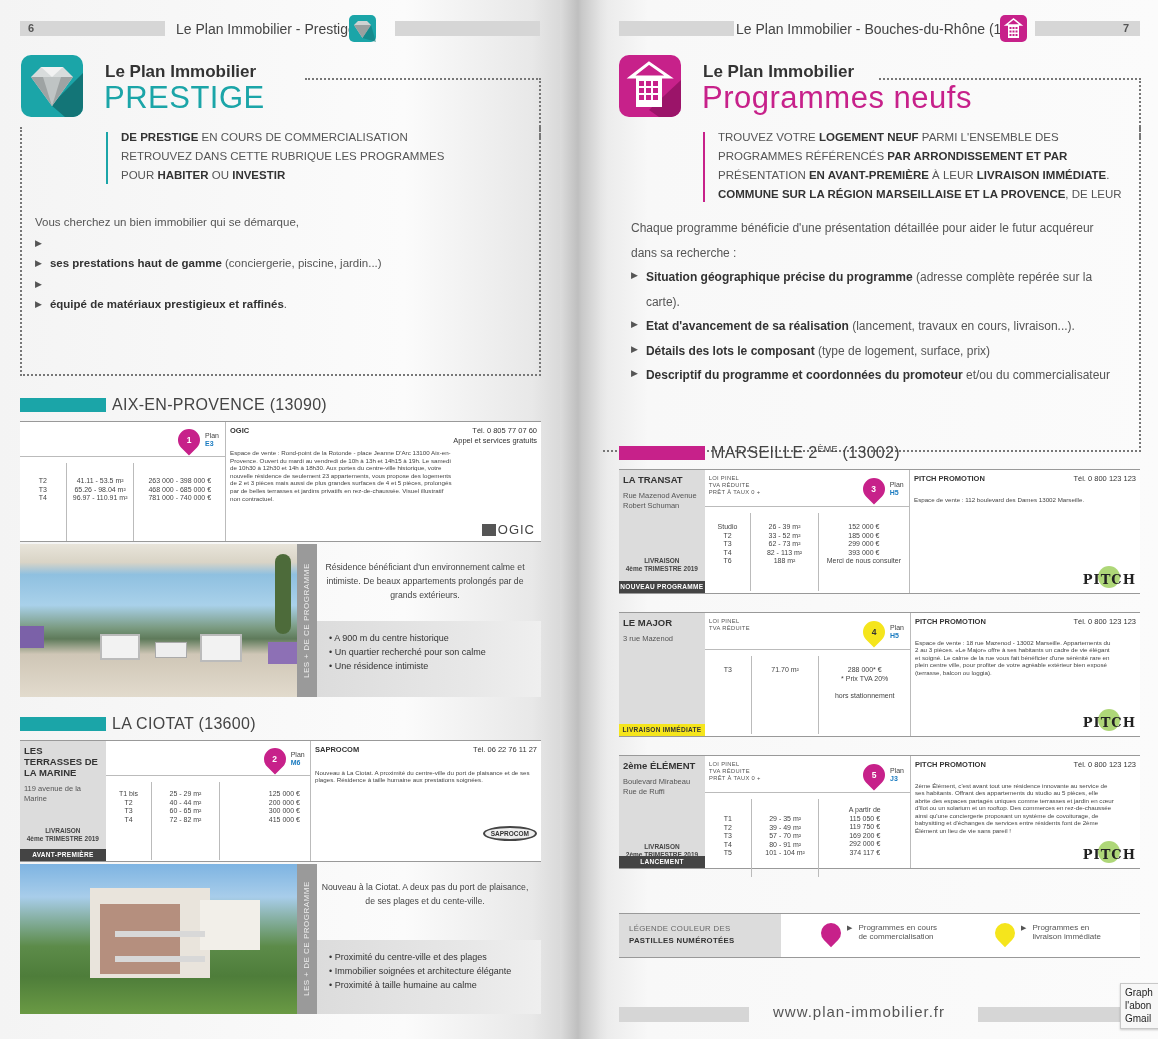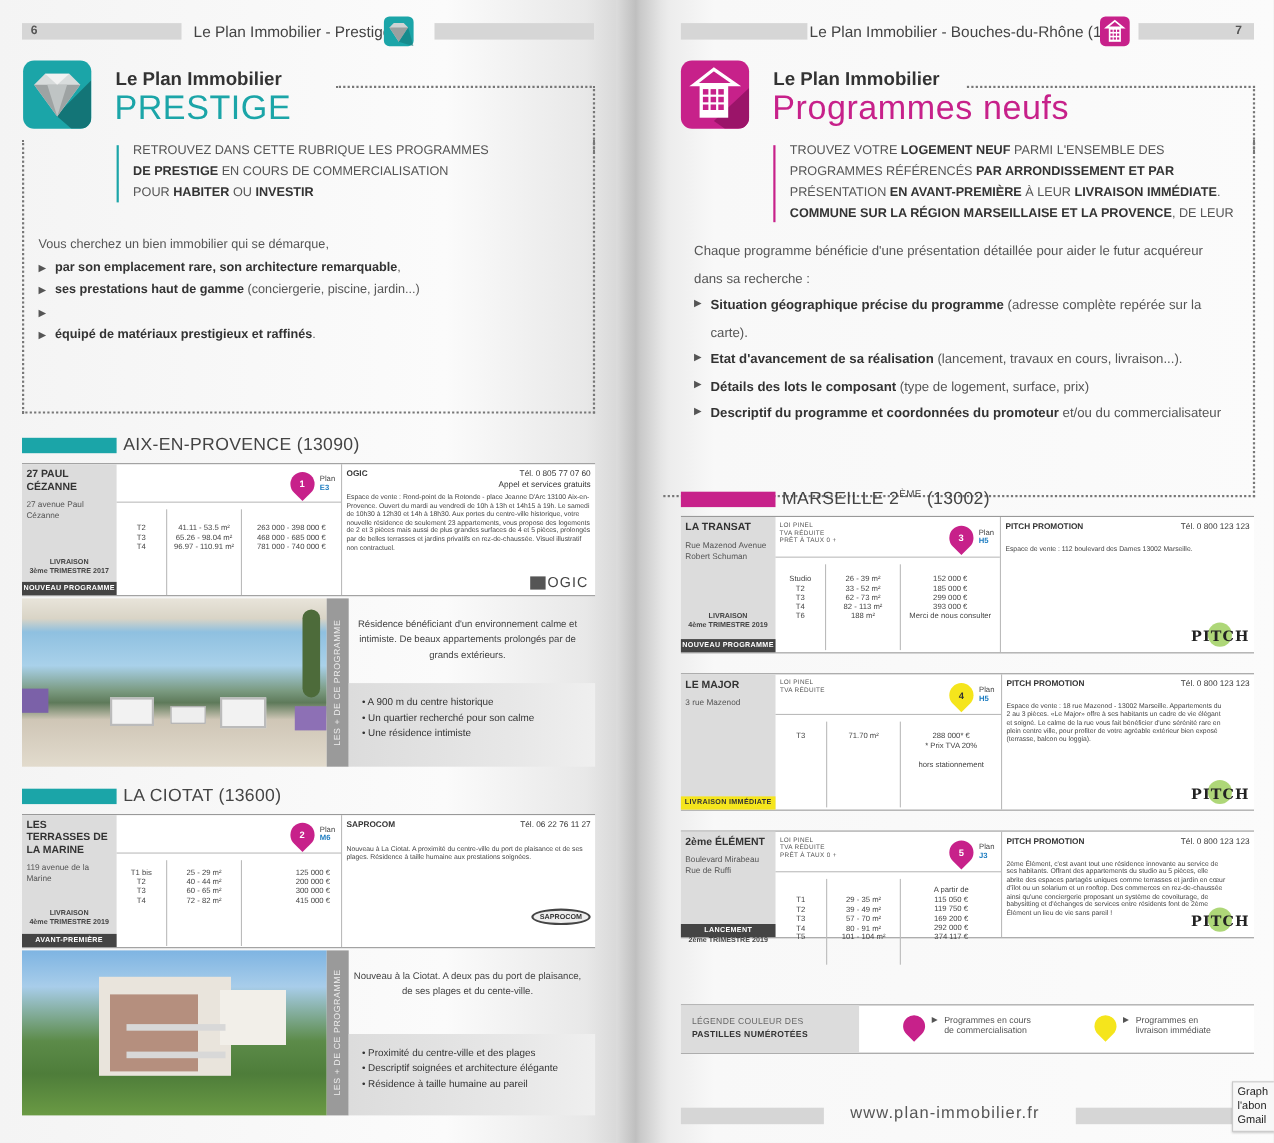--- a/index.html
+++ b/index.html
@@ -91,60 +91,50 @@
           <polygon points="20,12 31,22 42,12" fill="#f1f2f2"></polygon>
         </svg>
     </div>
     <div class="hero-sub" style="left:105px;top:62px">Le Plan Immobilier</div>
     <div class="hero-title" style="left:104px;top:80px;color:#1ba5a8">PRESTIGE</div>
     <div class="dotbox" style="left:305px;top:78px;width:236px;height:60px"></div>
     <div class="dotbox-full" style="left:20px;top:127px;width:521px;height:249px;border-top:none"></div>
 
     <div class="vline" style="left:106px;top:132px;height:52px;background:#1ba5a8"></div>
     <div class="intro" style="left:121px;top:128px" id="left-intro">
+        <div><b>DE PRESTIGE</b><span> EN COURS DE COMMERCIALISATION</span></div>
         <div><span>RETROUVEZ DANS CETTE RUBRIQUE LES PROGRAMMES</span></div>
-        <div><b>DE PRESTIGE</b><span> EN COURS DE COMMERCIALISATION</span></div>
         <div><span>POUR </span><b>HABITER</b><span> OU </span><b>INVESTIR</b></div>
       </div>
 
     <div class="body-txt" style="left:35px;top:212px;width:500px">
       <div>Vous cherchez un bien immobilier qui se démarque,</div>
       <div id="left-bullets">
           <div class="bul">
             <span class="tri">▶</span>
-            <span><b>par son emplacement rare, son architecture remarquable</b>,</span>
           </div>
           <div class="bul">
             <span class="tri">▶</span>
             <span><b>ses prestations haut de gamme</b> (conciergerie, piscine, jardin...)</span>
           </div>
           <div class="bul">
             <span class="tri">▶</span>
           </div>
           <div class="bul">
             <span class="tri">▶</span>
             <span><b>équipé de matériaux prestigieux et raffinés</b>.</span>
           </div>
         </div>
     </div>
 
     <div class="cityhdr" style="left:20px;top:396px">
       <div class="citybar teal"></div>
       <div class="cityname">AIX-EN-PROVENCE (13090)</div>
     </div>
     <div class="card" style="left:20px;top:421px;width:521px;height:121px">
-      <div class="leftcol">
-        <div class="pname">27 PAUL CÉZANNE</div>
-        <div class="paddr">27 avenue Paul Cézanne</div>
-        <div class="liv" style="top:86px">
-            <div>LIVRAISON</div>
-            <div>3ème TRIMESTRE 2017</div>
-          </div>
-        <div class="tag">NOUVEAU PROGRAMME</div>
-      </div>
       <div class="mid" style="width:206px">
         <div class="midtop" style="height:35px">
           <div class="pin" style="left:158px;top:7px;background:#c7218a"></div>
           <div class="pinnum" style="left:158px;top:7px">1</div>
           <div class="planlbl" style="left:185px;top:10px"><span>Plan</span><b>E3</b></div>
         </div>
         <div class="lots" style="top:41px;height:78px">
           <div class="c" style="width:46px;padding-top:14px" id="l0-types">
               <div>T2</div>
               <div>T3</div>
@@ -244,22 +234,22 @@
       <div style="position:absolute;left:70px;top:24px;width:120px;height:90px;background:#e9e4dc"></div>
       <div style="position:absolute;left:80px;top:40px;width:80px;height:70px;background:#b58f7e"></div>
       <div style="position:absolute;left:180px;top:36px;width:60px;height:50px;background:#f2efe9"></div>
       <div style="position:absolute;left:95px;top:67px;width:90px;height:6px;background:#d8d8d8"></div>
       <div style="position:absolute;left:95px;top:92px;width:90px;height:6px;background:#d8d8d8"></div>
     </div>
     <div class="vside" style="left:297px;top:864px;height:150px">LES + DE CE PROGRAMME</div>
     <div class="plusdesc" style="left:320px;top:880px;width:210px">Nouveau à la Ciotat. A deux pas du port de plaisance, de ses plages et du cente-ville.</div>
     <div class="plusbox" style="left:317px;top:940px;width:224px;height:74px" id="l1-pluses">
         <div>•  Proximité du centre-ville et des plages</div>
-        <div>•  Descriptif soignées et architecture élégante</div>
-        <div>•  Résidence à taille humaine au pareil</div>
+        <div>•  Immobilier soignées et architecture élégante</div>
+        <div>•  Proximité à taille humaine au calme</div>
       </div>
   </div>
 
   <div class="page right">
     <div class="topbar" style="left:40px;width:115px"></div>
     <div class="runhead" style="left:157px">Le Plan Immobilier - Bouches-du-Rhône (13)</div>
     <div class="smallicon magenta" style="left:421px;top:15px">
       <svg width="27" height="27" viewBox="0 0 27 27">
           <polygon points="6,10 13.5,4 21,10" fill="none" stroke="#fff" stroke-width="1.6"></polygon>
           <rect x="8" y="10" width="11" height="13" fill="#fff"></rect>
@@ -431,21 +421,21 @@
               <span class="pr">PITCH PROMOTION</span>
               <span class="tel">Tél. 0 800 123 123</span>
             </div>
             <div class="infotxt" style="width: 200px; margin-top: 12px;">Espace de vente : 18 rue Mazenod - 13002 Marseille. Appartements du 2 au 3 pièces. «Le Major» offre à ses habitants un cadre de vie élégant et soigné. Le calme de la rue vous fait bénéficier d'une sérénité rare en plein centre ville, pour profiter de votre agréable extérieur bien exposé (terrasse, balcon ou loggia).</div>
             <div class="logo" style="bottom: 6px; right: 4px; text-align: center;">
               <div style="position: absolute; right: 16px; top: -6px; width: 22px; height: 22px; border-radius: 50%; background: rgb(140, 198, 63); opacity: 0.7;"></div>
               <div style="position: relative; font-family: &quot;DejaVu Serif&quot;, serif; font-weight: bold; font-size: 13px; color: rgb(34, 34, 34); letter-spacing: 1px;">PITCH</div>
             </div>
           </div>
         </div>
-        <div class="card" style="left: 40px; top: 755px; width: 521px; height: 98px;">
+        <div class="card" style="left: 40px; top: 755px; width: 521px; height: 114px;">
           <div class="leftcol">
             <div class="pname">2ème ÉLÉMENT</div>
             <div class="paddr">Boulevard Mirabeau Rue de Ruffi</div>
             <div class="liv" style="top: 87px;">
               <div>LIVRAISON</div>
               <div>2ème TRIMESTRE 2019</div>
             </div>
             <div class="tag">LANCEMENT</div>
           </div>
           <div class="mid" style="width: 206px;">

